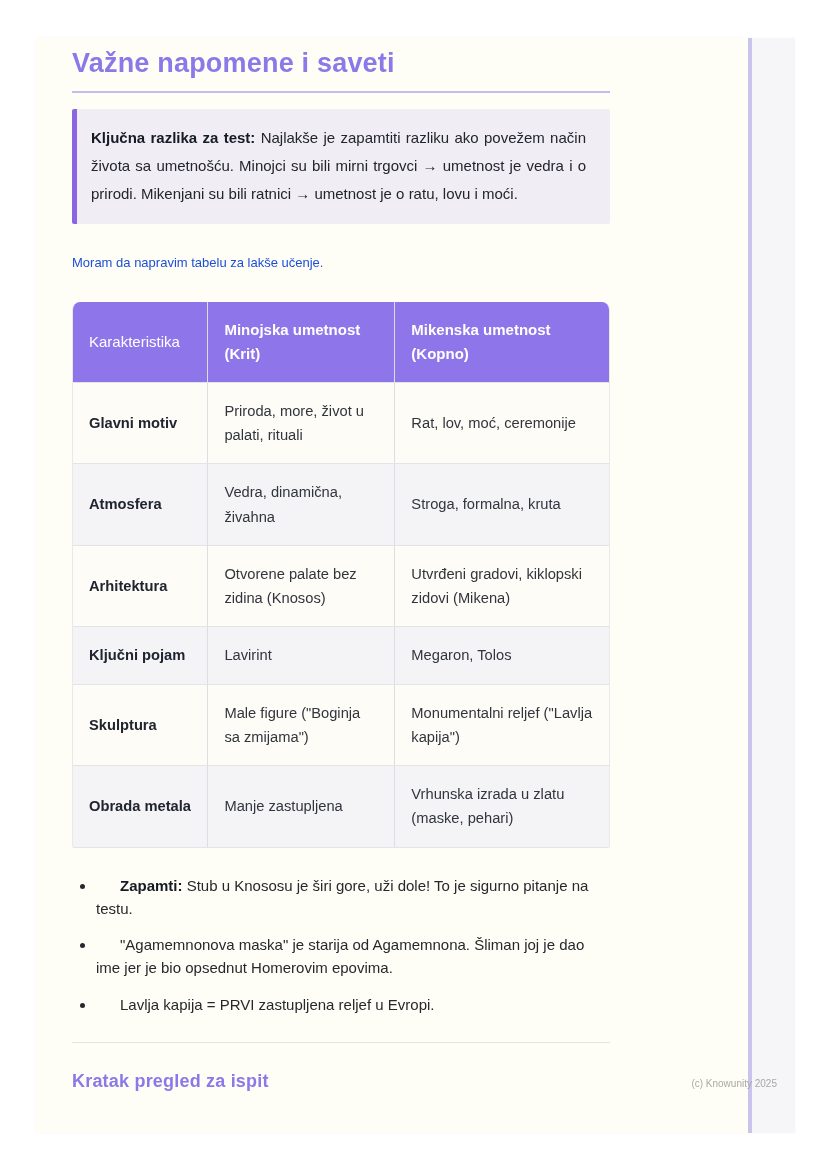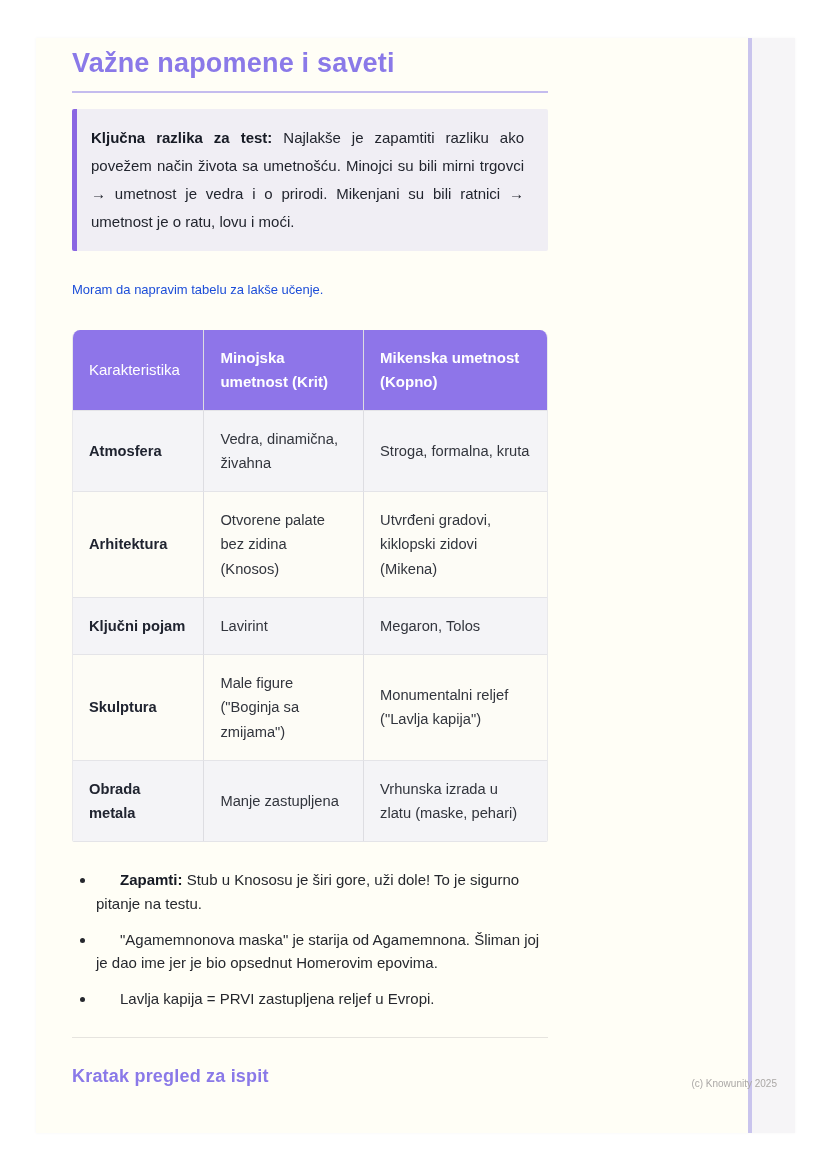--- a/index.html
+++ b/index.html
@@ -27,21 +27,21 @@
   .side-line {
     position: absolute;
     left: 712px; top: 0;
     width: 4px; height: 100%;
     background: #c9c4ed;
     z-index: 2;
   }
   .content {
     position: absolute;
     left: 36px; top: 0;
-    width: 476px;
+    width: 538px;
     z-index: 1;
   }
   h1.section-title {
     margin-top: 9px;
     font-size: 27px;
     font-weight: bold;
     color: #8a79e8;
     letter-spacing: 0.2px;
     line-height: 1.2;
   }
@@ -164,20 +164,25 @@
           <col class="col-3">
       </colgroup>
       <thead>
         <tr>
           <th class="th-first">Karakteristika</th>
           <th>Minojska umetnost (Krit)</th>
           <th>Mikenska umetnost (Kopno)</th>
         </tr>
       </thead>
       <tbody>
+        <tr class="odd">
+          <td class="row-label">Glavni motiv</td>
+          <td>Priroda, more, život u palati, rituali</td>
+          <td>Rat, lov, moć, ceremonije</td>
+        </tr>
         <tr class="even">
           <td class="row-label">Atmosfera</td>
           <td>Vedra, dinamična, živahna</td>
           <td>Stroga, formalna, kruta</td>
         </tr>
         <tr class="odd">
           <td class="row-label">Arhitektura</td>
           <td>Otvorene palate bez zidina (Knosos)</td>
           <td>Utvrđeni gradovi, kiklopski zidovi (Mikena)</td>
         </tr>

